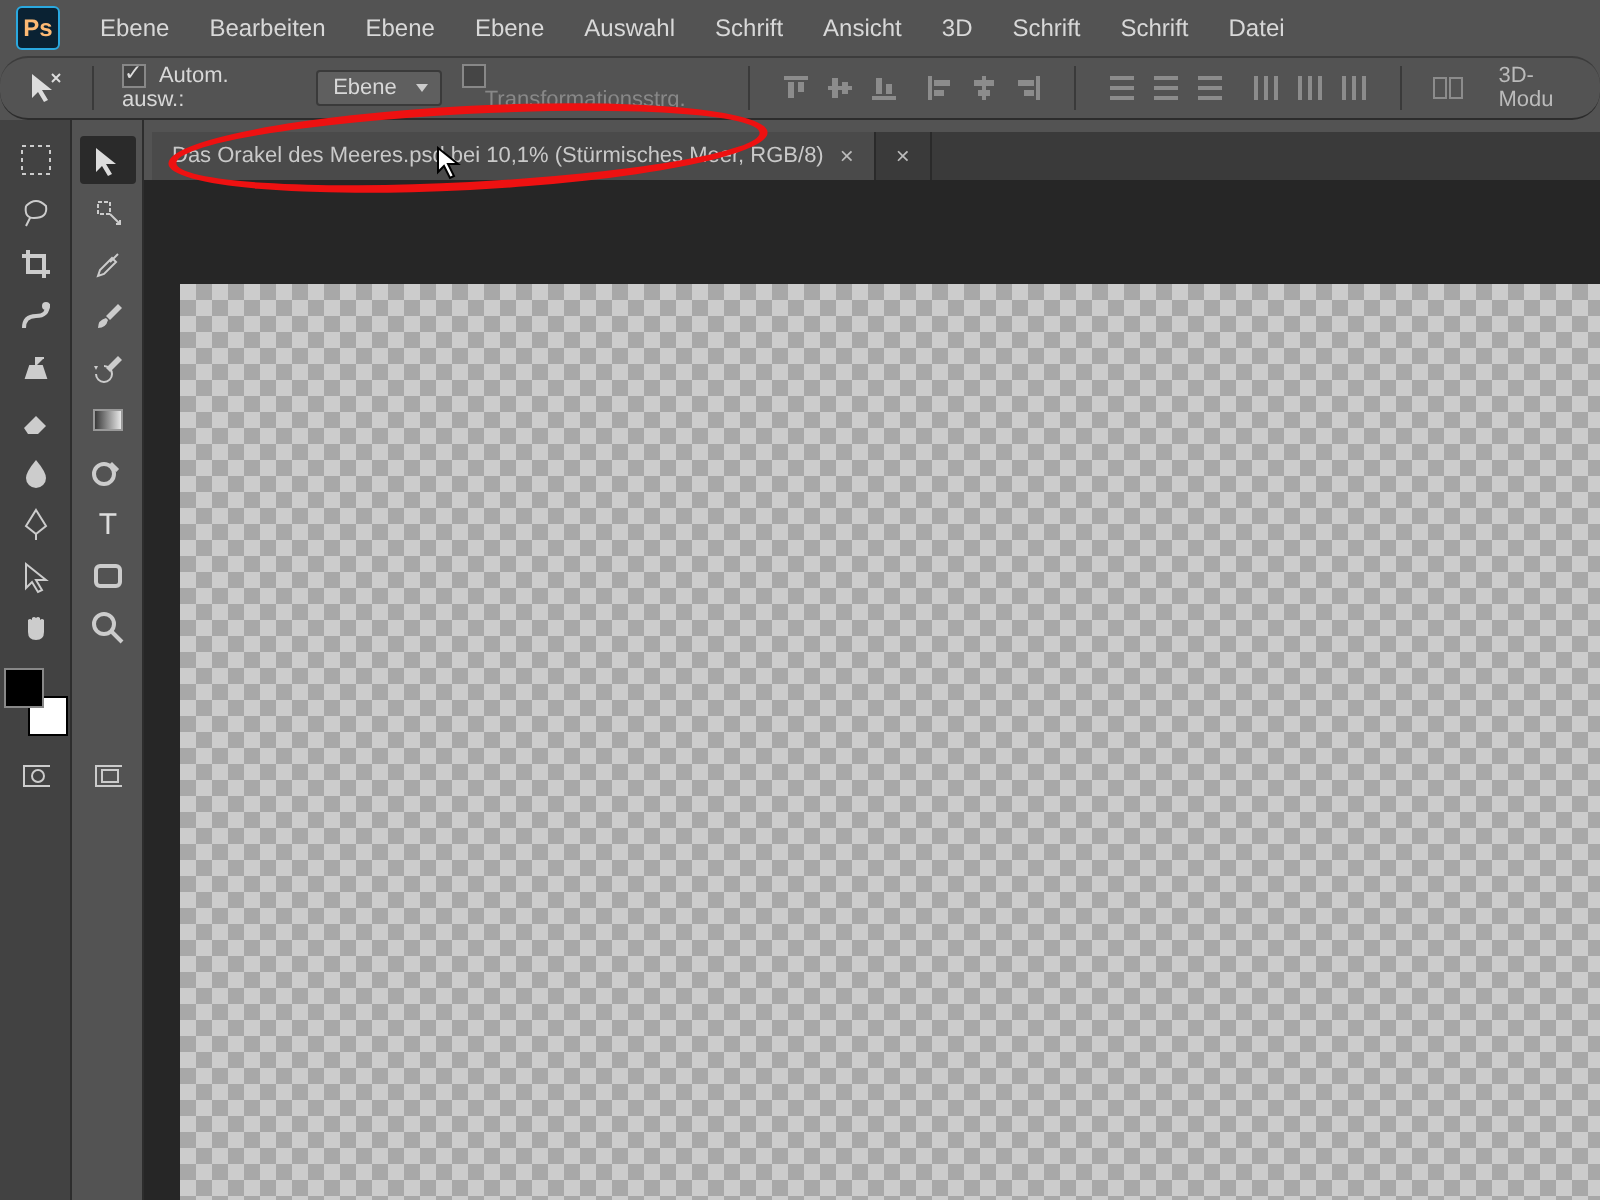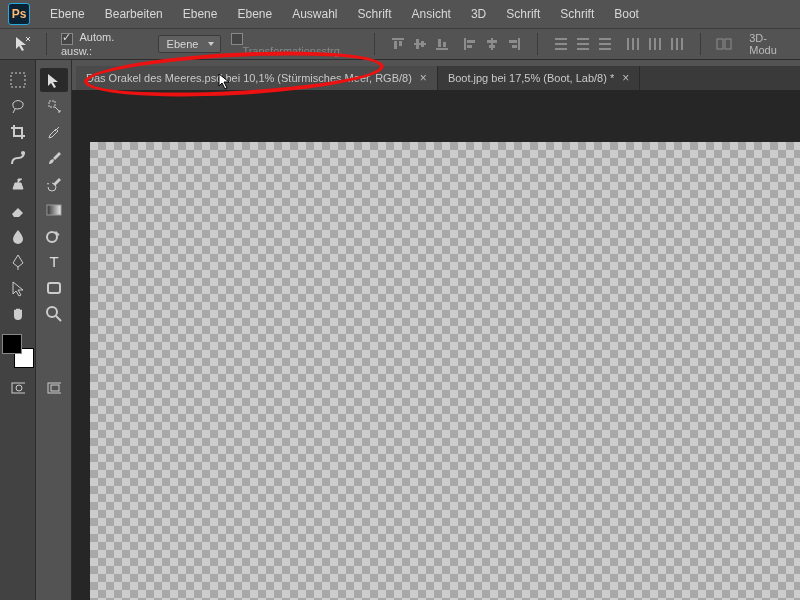--- a/index.html
+++ b/index.html
@@ -4,21 +4,21 @@
 <style>
   * { margin: 0; padding: 0; box-sizing: border-box; font-family: "Segoe UI", Tahoma, sans-serif; user-select: none; }
   body { width: 800px; height: 600px; background: #535353; overflow: hidden; position: relative; }
 
   
   .menubar { height: 28px; background: #535353; display: flex; align-items: center; padding-left: 8px; gap: 0; color: #d8d8d8; font-size: 12px; }
   .ps-logo { width: 22px; height: 22px; background: #0a2233; border: 1px solid #2aa9e0; border-radius: 3px; display: flex; align-items: center; justify-content: center; color: #fdba74; font-weight: 700; font-size: 12px; margin-right: 10px; }
   .menu-item { padding: 4px 10px; cursor: pointer; }
 
   
-  .optionsbar { height: 32px; background: #535353; border-top: 1px solid #3c3c3c; border-bottom: 1px solid #2c2c2c; display: flex; align-items: center; padding-left: 14px; gap: 10px; color: #d8d8d8; font-size: 11px; }
+  .optionsbar { height: 32px; background: #535353; border-top: 1px solid #3c3c3c; border-bottom: 1px solid #2c2c2c; display: flex; align-items: center; padding-left: 14px; gap: 10px; color: #d8d8d8; font-size: 11px; border-radius: 14px; }
   .move-cursor { width: 18px; height: 18px; position: relative; }
   .move-cursor svg { display:block; }
   .checkbox { width: 12px; height: 12px; border: 1px solid #888; background: #454545; display:inline-block; vertical-align:middle; position:relative; margin-right:4px;}
   .checkbox.checked::after { content:"✓"; position:absolute; top:-3px; left:0; font-size:11px; color:#ddd; }
   .dropdown { background:#5f5f5f; border:1px solid #3a3a3a; padding:2px 22px 2px 8px; border-radius:2px; position:relative; color:#d8d8d8; }
   .dropdown::after { content:""; position:absolute; right:6px; top:6px; border-left:3px solid transparent; border-right:3px solid transparent; border-top:4px solid #ccc;}
   .sep-v { width:1px; height:22px; background:#3a3a3a; margin:0 4px; }
   .align-group { display:flex; gap:4px; }
   .align-btn { width:18px; height:18px; display:flex; align-items:center; justify-content:center; opacity:0.55; }
   .align-btn svg { display:block; }
@@ -81,21 +81,21 @@
   <div class="menu-item">Ebene</div>
   <div class="menu-item">Bearbeiten</div>
   <div class="menu-item">Ebene</div>
   <div class="menu-item">Ebene</div>
   <div class="menu-item">Auswahl</div>
   <div class="menu-item">Schrift</div>
   <div class="menu-item">Ansicht</div>
   <div class="menu-item">3D</div>
   <div class="menu-item">Schrift</div>
   <div class="menu-item">Schrift</div>
-  <div class="menu-item">Boot</div>
+  <div class="menu-item">Datei</div>
 </div>
 
 <div class="optionsbar">
   <span class="move-cursor">
     <svg width="18" height="18">
         <path d="M2 2 L2 14 L5 11 L8 16 L10 15 L7 10 L12 10 Z" fill="#ddd"></path>
         <path d="M12 2 L16 6 M16 2 L12 6" stroke="#ddd" stroke-width="1"></path>
       </svg>
   </span>
   <span class="sep-v"></span>
@@ -213,21 +213,20 @@
 
   <span class="threed">3D-Modu</span>
 </div>
 
 <div class="tabstrip">
   <div class="doc-tab active">
     <span>Das Orakel des Meeres.psd bei 10,1%  (Stürmisches Meer, RGB/8)</span>
     <span class="tab-close">×</span>
   </div>
   <div class="doc-tab">
-    <span>Boot.jpg bei 17,5% (Boot, Lab/8) *</span>
     <span class="tab-close">×</span>
   </div>
 </div>
 
 <div class="collapse-handle">««</div>
 
 <div class="tool-col-dark">
   <div class="tool-spacer"></div>
   <div class="tool">
       <svg width="18" height="18">

